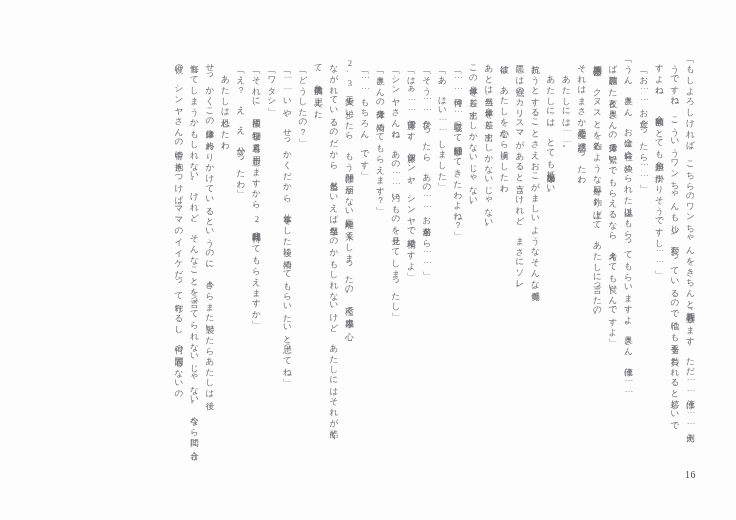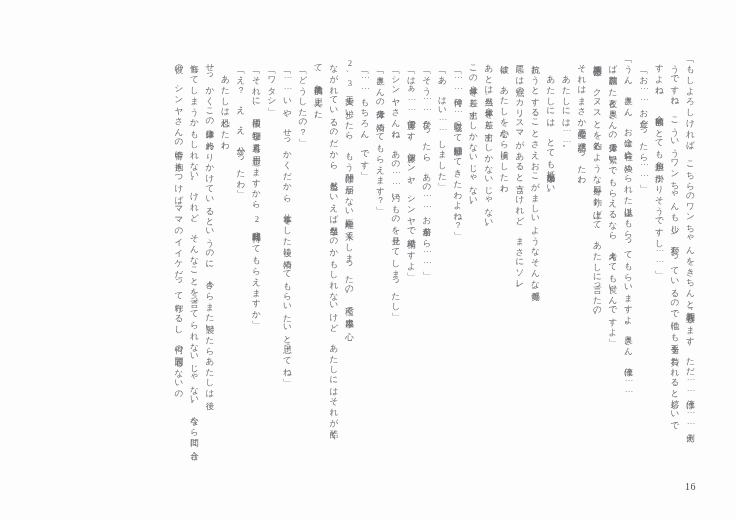--- a/index.html
+++ b/index.html
@@ -43,21 +43,21 @@
     white-space: pre;
     font-family: "Liberation Serif", "DejaVu Serif", serif;
     -webkit-font-smoothing: antialiased;
   }
   .vline.indent {
     padding-top: 11px;
   }
   .page-number {
     position: absolute;
     right: 40px;
-    bottom: 28px;
+    bottom: 40px;
     font-size: 10px;
     color: #4a4a50;
     font-family: "Liberation Serif", "DejaVu Serif", serif;
     letter-spacing: 0.5px;
   }
 </style>
 </head>
 <body>
 
 <div class="page">

